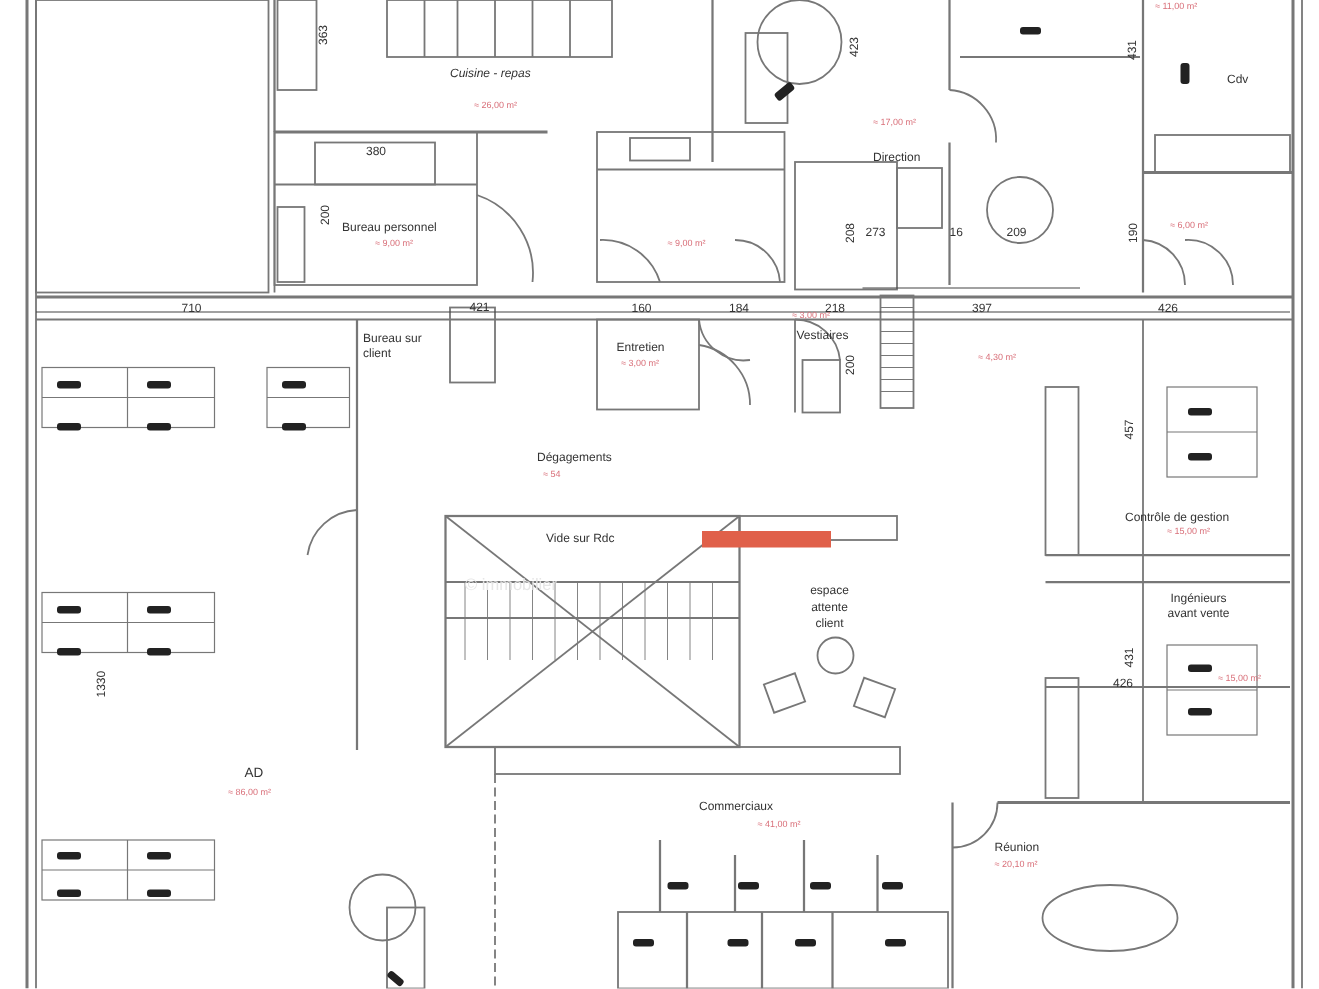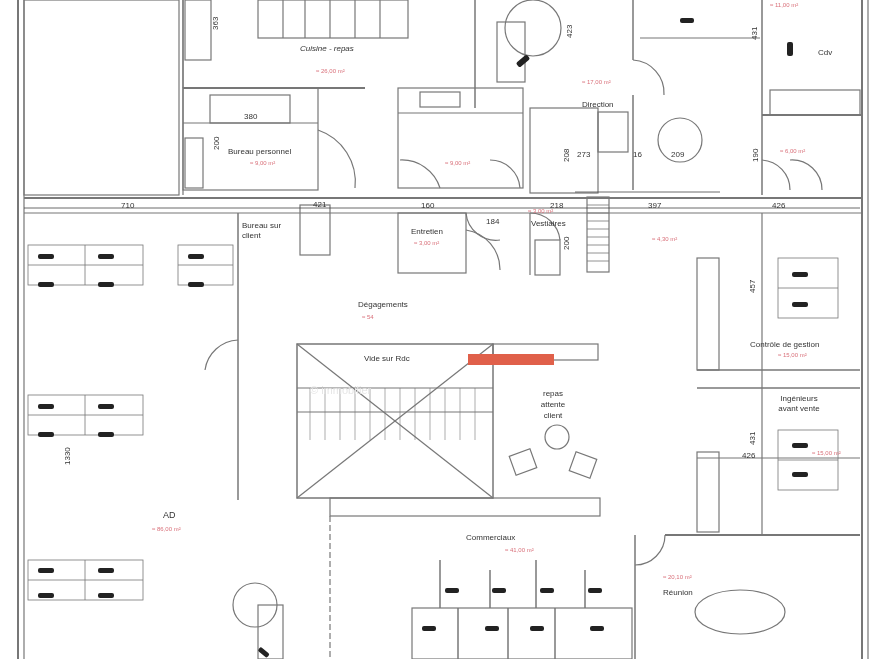--- a/index.html
+++ b/index.html
@@ -212,39 +212,39 @@
 <div class="area" style="left:780px;top:148px;">≈ 6,00 m²</div>
 <div class="lbl" style="left:242px;top:221px;width:60px;white-space:normal;line-height:10px;">Bureau sur client</div>
 <div class="lbl" style="left:411px;top:227px;">Entretien</div>
 <div class="area" style="left:414px;top:240px;">≈ 3,00 m²</div>
 <div class="lbl" style="left:531px;top:219px;">Vestiaires</div>
 <div class="area" style="left:528px;top:208px;">≈ 3,00 m²</div>
 <div class="area" style="left:652px;top:236px;">≈ 4,30 m²</div>
 <div class="lbl" style="left:358px;top:300px;">Dégagements</div>
 <div class="area" style="left:362px;top:314px;">≈ 54</div>
 <div class="lbl" style="left:364px;top:354px;">Vide sur Rdc</div>
-<div class="lbl" style="left:533px;top:388px;width:40px;white-space:normal;text-align:center;line-height:11px;">repas attente client</div>
+<div class="lbl" style="left:533px;top:388px;width:40px;white-space:normal;text-align:center;line-height:11px;">espace attente client</div>
 <div class="lbl" style="left:750px;top:340px;">Contrôle de gestion</div>
 <div class="area" style="left:778px;top:352px;">≈ 15,00 m²</div>
 <div class="lbl" style="left:774px;top:394px;width:50px;white-space:normal;text-align:center;line-height:10px;">Ingénieurs avant vente</div>
 <div class="area" style="left:812px;top:450px;">≈ 15,00 m²</div>
 <div class="lbl" style="left:163px;top:510px;font-size:9px;">AD</div>
 <div class="area" style="left:152px;top:526px;">≈ 86,00 m²</div>
 <div class="lbl" style="left:466px;top:533px;">Commerciaux</div>
 <div class="area" style="left:505px;top:547px;">≈ 41,00 m²</div>
-<div class="lbl" style="left:663px;top:588px;">Réunion</div>
+<div class="lbl" style="left:663px;top:560px;">Réunion</div>
 <div class="area" style="left:663px;top:574px;">≈ 20,10 m²</div>
 
 <div class="vdim" style="left:211px;top:30px;">363</div>
-<div class="dim" style="left:244px;top:112px;">380</div>
+<div class="dim" style="left:244px;top:96px;">380</div>
 <div class="vdim" style="left:212px;top:150px;">200</div>
 <div class="dim" style="left:121px;top:201px;">710</div>
 <div class="dim" style="left:313px;top:200px;">421</div>
 <div class="dim" style="left:421px;top:201px;">160</div>
-<div class="dim" style="left:486px;top:201px;margin-top:16px;">184</div>
+<div class="dim" style="left:486px;top:201px;">184</div>
 <div class="dim" style="left:550px;top:201px;">218</div>
 <div class="dim" style="left:648px;top:201px;">397</div>
 <div class="vdim" style="left:562px;top:250px;">200</div>
 <div class="vdim" style="left:565px;top:38px;">423</div>
 <div class="dim" style="left:577px;top:150px;">273</div>
 <div class="dim" style="left:633px;top:150px;">16</div>
 <div class="dim" style="left:671px;top:150px;">209</div>
 <div class="vdim" style="left:562px;top:162px;">208</div>
 <div class="vdim" style="left:750px;top:40px;">431</div>
 <div class="vdim" style="left:751px;top:162px;">190</div>

